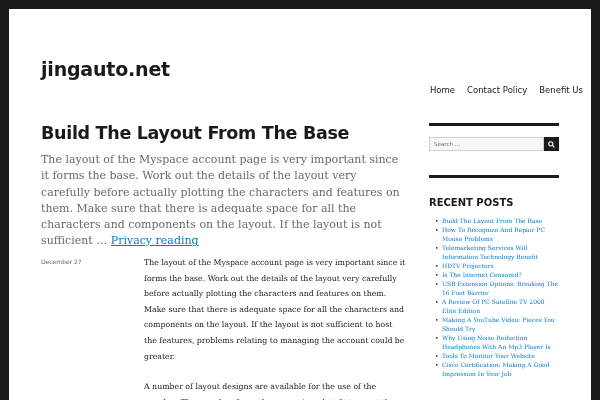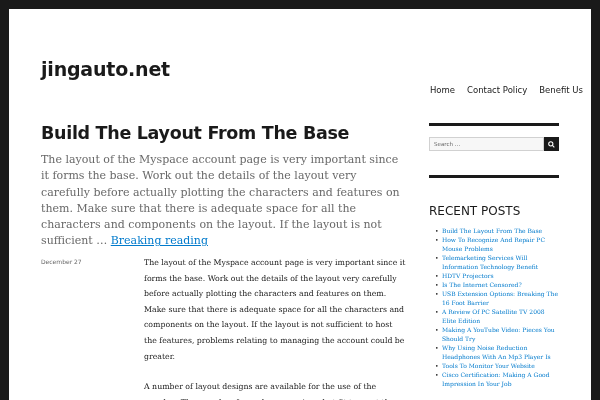--- a/index.html
+++ b/index.html
@@ -13,39 +13,39 @@
     .excerpt a { color:#007acc; text-decoration:underline; }
     .date { position:absolute; left:32px; top:249px; font-family:"DejaVu Sans", sans-serif; font-size:6px; color:#686868; }
     .content { position:absolute; left:135px; top:246px; width:262px; font-size:7.8px; line-height:15.6px; color:#1a1a1a; }
     .content p { margin:0 0 15px 0; }
     .sidebar { position:absolute; left:420px; top:114px; width:130px; }
     .rule { height:3px; background:#1a1a1a; }
     .search { margin-top:11px; display:flex; height:14px; }
     .search-input { flex:1; border:1px solid #d1d1d1; background:#f7f7f7; font-family:"DejaVu Sans", sans-serif; font-size:5.5px; color:#686868; padding:0 4px; display:flex; align-items:center; }
     .search-btn { width:15px; background:#1a1a1a; color:#fff; display:flex; align-items:center; justify-content:center; }
     .rule2 { margin-top:24px; height:3px; background:#1a1a1a; }
-    .widget-title { margin-top:26px; font-family:"DejaVu Sans", sans-serif; font-weight:normal; font-size:12px; color:#1a1a1a; }
+    .widget-title { margin-top:19px; font-family:"DejaVu Sans", sans-serif; font-weight:bold; font-size:10px; color:#1a1a1a; }
     .posts { margin:8px 0 0 0; padding:0 0 0 6px; list-style:none; font-size:6px; line-height:9px; }
     .posts li { position:relative; padding-left:7px; color:#007acc; }
     .posts li::before { content:"•"; position:absolute; left:0; color:#1a1a1a; }
     .rule3 { margin-top:27px; height:3px; background:#1a1a1a; }
   </style>
 </head>
 <body>
 
 <div class="page">
   <div class="site-title">jingauto.net</div>
   <div class="nav">
     <span>Home</span>
     <span>Contact Policy</span>
     <span>Benefit Us</span>
   </div>
 
   <h2 class="post-title">Build The Layout From The Base</h2>
-  <p class="excerpt"><span>The layout of the Myspace account page is very important since it forms the base. Work out the details of the layout very carefully before actually plotting the characters and features on them. Make sure that there is adequate space for all the characters and components on the layout. If the layout is not sufficient … </span><a>Breaking reading</a></p>
+  <p class="excerpt"><span>The layout of the Myspace account page is very important since it forms the base. Work out the details of the layout very carefully before actually plotting the characters and features on them. Make sure that there is adequate space for all the characters and components on the layout. If the layout is not sufficient … </span><a>Privacy reading</a></p>
 
   <div class="date">December 27</div>
   <div class="content">
     <p>The layout of the Myspace account page is very important since it forms the base. Work out the details of the layout very carefully before actually plotting the characters and features on them. Make sure that there is adequate space for all the characters and components on the layout. If the layout is not sufficient to host the features, problems relating to managing the account could be greater.</p>
     <p>A number of layout designs are available for the use of the member. They can be of any shapes or sizes, but fit to meet the requirement. It can be the layout designs such as nature or landscape or those that are futuristic. If the layout designs are futuristic, it could reflect the attitude of the of the Myspace user. However, if you do not want to look futuristic in the layout, stick to the traditional design. The futuristic layout design might not be</p>
   </div>
 
   <div class="sidebar">
     <div class="rule"></div>
     <div class="search">

